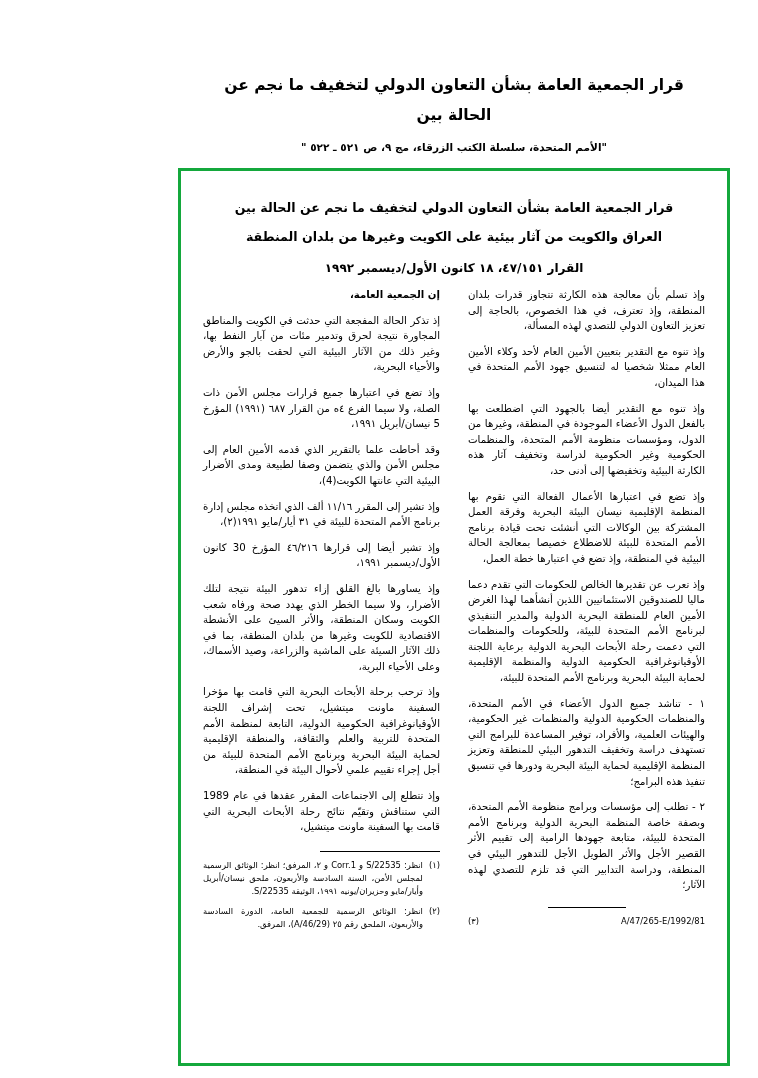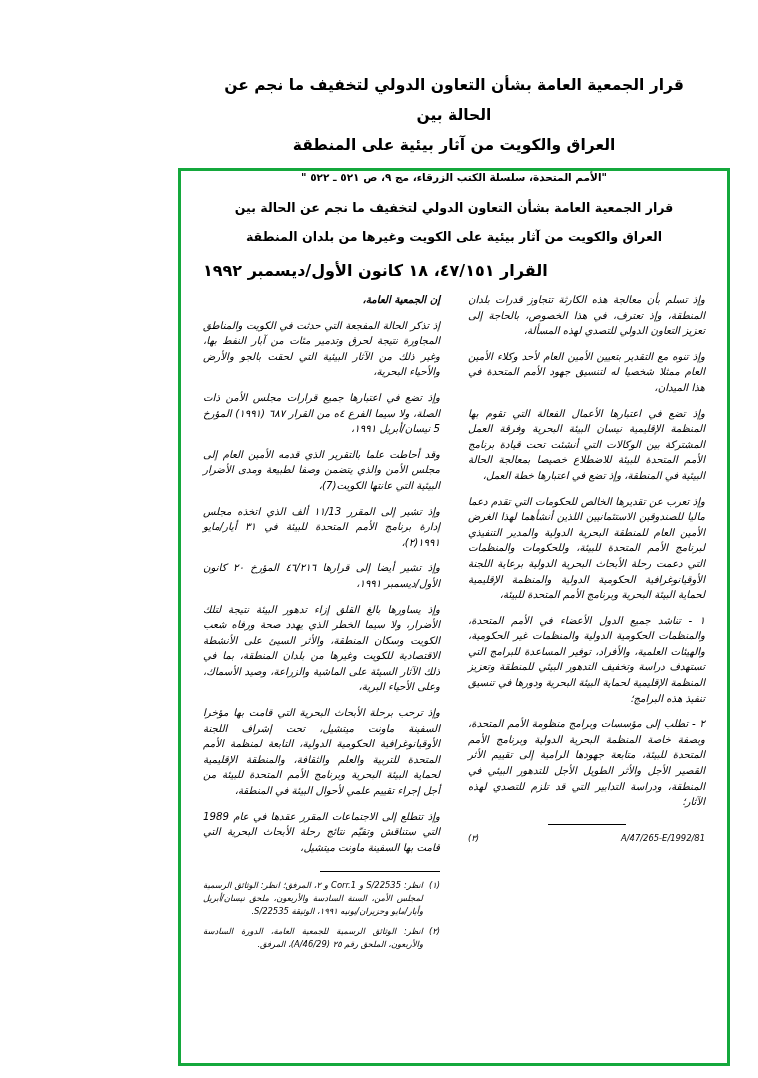--- a/index.html
+++ b/index.html
@@ -55,38 +55,37 @@
 
   .frame-title {
     text-align: center;
     font-size: 12.6px;
     font-weight: bold;
     line-height: 21px;
     margin-top: 8px;
     margin-bottom: 0;
   }
   .frame-resolution {
-    text-align: left;
-    font-size: 16px;
+    text-align: center;
+    font-size: 12px;
     font-weight: bold;
     margin-top: 14px;
     margin-bottom: 12px;
   }
 
   
   .columns {
     display: flex;
     flex-direction: row;
     gap: 28px;
     margin-top: 8px;
   }
   .col {
     flex: 1 1 0;
     min-width: 0;
-    font-style: italic;
   }
   .col p {
     margin: 0 0 10px 0;
     font-size: 10.2px;
     line-height: 15.6px;
     text-align: justify;
     text-align-last: right;
   }
   .col p.lead {
     font-weight: bold;
@@ -149,35 +148,35 @@
     font-size: 11px;
   }
 </style>
 </head>
 <body>
 
 <div class="page">
 
   <div class="doc-header">
     <div class="title-line">قرار الجمعية العامة بشأن التعاون الدولي لتخفيف ما نجم عن الحالة بين</div>
-    <div class="title-line">العراق والكويت من آثار بيئية على المنطقة</div>
     <div class="subtitle">"الأمم المتحدة، سلسلة الكتب الزرقاء، مج ٩، ص ٥٢١ ـ ٥٢٢ "</div>
   </div>
 
   <div class="frame">
 
     <div class="frame-title">قرار الجمعية العامة بشأن التعاون الدولي لتخفيف ما نجم عن الحالة بين</div>
     <div class="frame-title">العراق والكويت من آثار بيئية على الكويت وغيرها من بلدان المنطقة</div>
     <div class="frame-resolution">القرار ٤٧/١٥١، ١٨ كانون الأول/ديسمبر ١٩٩٢</div>
 
     <div class="columns">
 
       <div class="col">
         <p>وإذ تسلم بأن معالجة هذه الكارثة تتجاوز قدرات بلدان المنطقة، وإذ تعترف، في هذا الخصوص، بالحاجة إلى تعزيز التعاون الدولي للتصدي لهذه المسألة،</p>
         <p>وإذ تنوه مع التقدير بتعيين الأمين العام لأحد وكلاء الأمين العام ممثلا شخصيا له لتنسيق جهود الأمم المتحدة في هذا الميدان،</p>
+        <p>وإذ تنوه مع التقدير أيضا بالجهود التي اضطلعت بها بالفعل الدول الأعضاء الموجودة في المنطقة، وغيرها من الدول، ومؤسسات منظومة الأمم المتحدة، والمنظمات الحكومية وغير الحكومية لدراسة وتخفيف آثار هذه الكارثة البيئية وتخفيضها إلى أدنى حد،</p>
         <p>وإذ تضع في اعتبارها الأعمال الفعالة التي تقوم بها المنظمة الإقليمية نيسان البيئة البحرية وفرقة العمل المشتركة بين الوكالات التي أنشئت تحت قيادة برنامج الأمم المتحدة للبيئة للاضطلاع خصيصا بمعالجة الحالة البيئية في المنطقة، وإذ تضع في اعتبارها خطة العمل،</p>
         <p>وإذ تعرب عن تقديرها الخالص للحكومات التي تقدم دعما ماليا للصندوقين الاستئمانيين اللذين أنشأهما لهذا الغرض الأمين العام للمنطقة البحرية الدولية والمدير التنفيذي لبرنامج الأمم المتحدة للبيئة، وللحكومات والمنظمات التي دعمت رحلة الأبحاث البحرية الدولية برعاية اللجنة الأوقيانوغرافية الحكومية الدولية والمنظمة الإقليمية لحماية البيئة البحرية وبرنامج الأمم المتحدة للبيئة،</p>
 
         <p class="numbered">
           <span>١ -</span>
           <span>تناشد جميع الدول الأعضاء في الأمم المتحدة، والمنظمات الحكومية الدولية والمنظمات غير الحكومية، والهيئات العلمية، والأفراد، توفير المساعدة للبرامج التي تستهدف دراسة وتخفيف التدهور البيئي للمنطقة وتعزيز المنظمة الإقليمية لحماية البيئة البحرية ودورها في تنسيق تنفيذ هذه البرامج؛</span>
         </p>
         <p class="numbered">
           <span>٢ -</span>
           <span>تطلب إلى مؤسسات وبرامج منظومة الأمم المتحدة، وبصفة خاصة المنظمة البحرية الدولية وبرنامج الأمم المتحدة للبيئة، متابعة جهودها الرامية إلى تقييم الأثر القصير الأجل والأثر الطويل الأجل للتدهور البيئي في المنطقة، ودراسة التدابير التي قد تلزم للتصدي لهذه الآثار؛</span>
@@ -189,23 +188,23 @@
             <span>A/47/265-E/1992/81</span>
             <span>(٣)</span>
           </div>
         </div>
       </div>
 
       <div class="col">
         <p class="lead">إن الجمعية العامة،</p>
         <p>إذ تذكر الحالة المفجعة التي حدثت في الكويت والمناطق المجاورة نتيجة لحرق وتدمير مئات من آبار النفط بها، وغير ذلك من الآثار البيئية التي لحقت بالجو والأرض والأحياء البحرية،</p>
         <p>وإذ تضع في اعتبارها جميع قرارات مجلس الأمن ذات الصلة، ولا سيما الفرع ٤ه من القرار ٦٨٧ (١٩٩١) المؤرخ 5 نيسان/أبريل ١٩٩١،</p>
-        <p>وقد أحاطت علما بالتقرير الذي قدمه الأمين العام إلى مجلس الأمن والذي يتضمن وصفا لطبيعة ومدى الأضرار البيئية التي عانتها الكويت(7)،</p>
-        <p>وإذ تشير إلى المقرر ١١/13 ألف الذي اتخذه مجلس إدارة برنامج الأمم المتحدة للبيئة في ٣١ أيار/مايو ١٩٩١(٢)،</p>
-        <p>وإذ تشير أيضا إلى قرارها ٤٦/٢١٦ المؤرخ ٢٠ كانون الأول/ديسمبر ١٩٩١،</p>
+        <p>وقد أحاطت علما بالتقرير الذي قدمه الأمين العام إلى مجلس الأمن والذي يتضمن وصفا لطبيعة ومدى الأضرار البيئية التي عانتها الكويت(4)،</p>
+        <p>وإذ تشير إلى المقرر ١١/١٦ ألف الذي اتخذه مجلس إدارة برنامج الأمم المتحدة للبيئة في ٣١ أيار/مايو ١٩٩١(٢)،</p>
+        <p>وإذ تشير أيضا إلى قرارها ٤٦/٢١٦ المؤرخ 30 كانون الأول/ديسمبر ١٩٩١،</p>
         <p>وإذ يساورها بالغ القلق إزاء تدهور البيئة نتيجة لتلك الأضرار، ولا سيما الخطر الذي يهدد صحة ورفاه شعب الكويت وسكان المنطقة، والأثر السيئ على الأنشطة الاقتصادية للكويت وغيرها من بلدان المنطقة، بما في ذلك الآثار السيئة على الماشية والزراعة، وصيد الأسماك، وعلى الأحياء البرية،</p>
         <p>وإذ ترحب برحلة الأبحاث البحرية التي قامت بها مؤخرا السفينة ماونت ميتشيل، تحت إشراف اللجنة الأوقيانوغرافية الحكومية الدولية، التابعة لمنظمة الأمم المتحدة للتربية والعلم والثقافة، والمنطقة الإقليمية لحماية البيئة البحرية وبرنامج الأمم المتحدة للبيئة من أجل إجراء تقييم علمي لأحوال البيئة في المنطقة،</p>
         <p>وإذ تتطلع إلى الاجتماعات المقرر عقدها في عام 1989 التي ستناقش وتقيّم نتائج رحلة الأبحاث البحرية التي قامت بها السفينة ماونت ميتشيل،</p>
 
         <div class="footnotes">
           <div class="fn-rule"></div>
           <div class="fn">
             <span class="marker">(١)</span>
             <span class="fn-text">انظر: S/22535 و Corr.1 و ٢، المرفق؛ انظر: الوثائق الرسمية لمجلس الأمن، السنة السادسة والأربعون، ملحق نيسان/أبريل وأيار/مايو وحزيران/يونيه ١٩٩١، الوثيقة S/22535.</span>
           </div>

